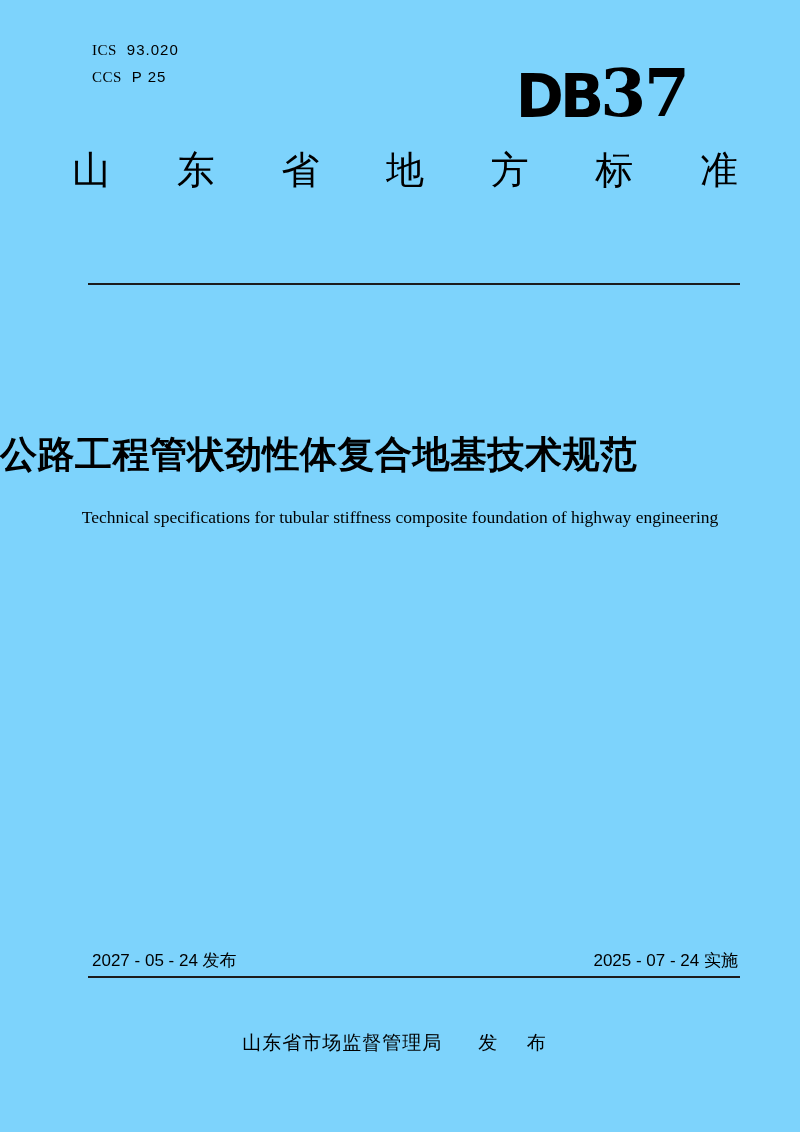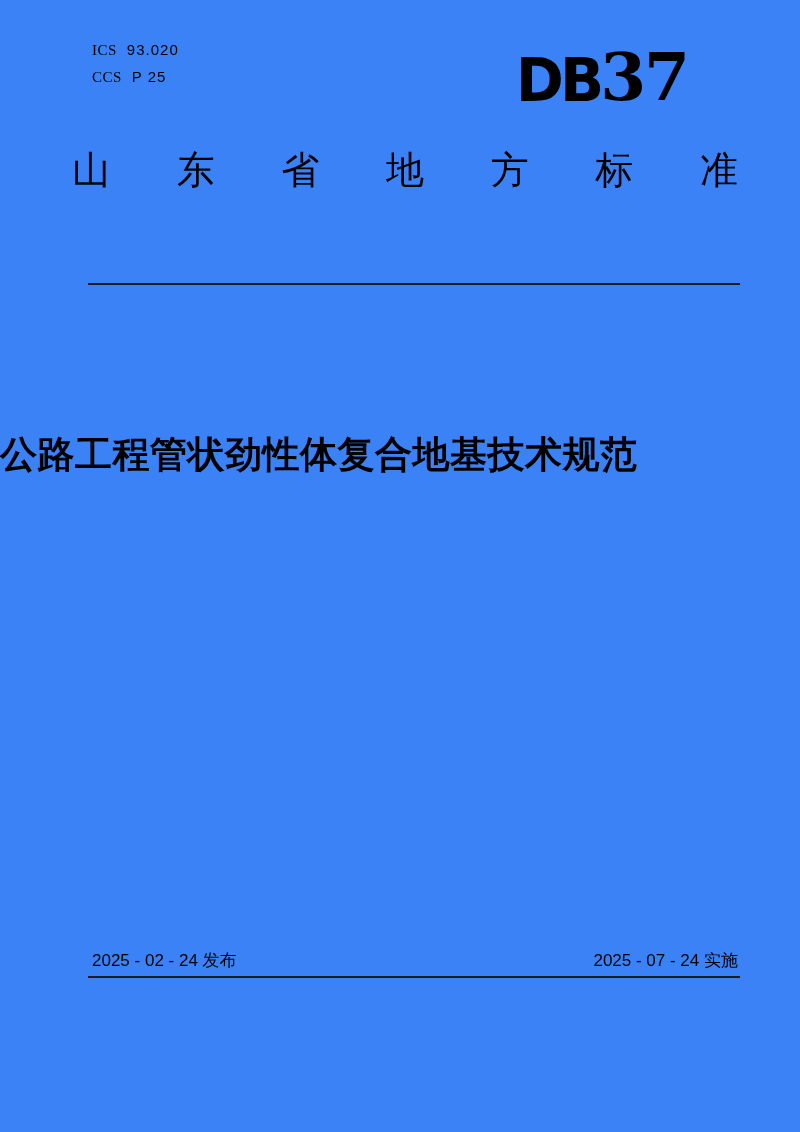--- a/index.html
+++ b/index.html
@@ -1,20 +1,20 @@
 <!DOCTYPE html>
 <html><head>
 <meta charset="utf-8">
 <style>
   html, body { margin: 0; padding: 0; background: #ffffff; }
   .page {
     position: relative;
     width: 800px;
     height: 1132px;
-    background: #3b82f6;
+    background: #7dd3fc;
     overflow: hidden;
     font-family: "Liberation Sans", "DejaVu Sans", sans-serif;
     color: #000000;
   }
 
   
   .meta {
     position: absolute;
     left: 92px;
     top: 40px;
@@ -29,21 +29,21 @@
   .meta-value {
     font-family: "Liberation Sans", "DejaVu Sans", sans-serif;
     margin-left: 10px;
     letter-spacing: 1px;
   }
 
   
   .logo {
     position: absolute;
     right: 112px;
-    top: 44px;
+    top: 60px;
     display: flex;
     align-items: baseline;
     line-height: 1;
     white-space: nowrap;
     justify-content: flex-end;
   }
   .logo-db {
     font-family: "DejaVu Sans", sans-serif;
     font-weight: 900;
     font-size: 58px;
@@ -154,22 +154,27 @@
     <span class="logo-num">37</span>
   </div>
 
   <div class="std-type">山东省地方标准</div>
 
 
   <div class="rule rule-top"></div>
 
   <div class="title-cn">公路工程管状劲性体复合地基技术规范</div>
 
+  <div class="title-en">Technical specifications for tubular stiffness composite foundation of highway engineering</div>
 
   <div class="dates">
-    <span class="issue-date">2025 - 02 - 24 发布</span>
+    <span class="issue-date">2027 - 05 - 24 发布</span>
     <span class="implement-date">2025 - 07 - 24 实施</span>
   </div>
 
   <div class="rule rule-bottom"></div>
 
+  <div class="publisher">
+    <span class="issuer">山东省市场监督管理局</span>
+    <span class="publish-label">发 布</span>
+  </div>
 
 </div>
 
 </body></html>

